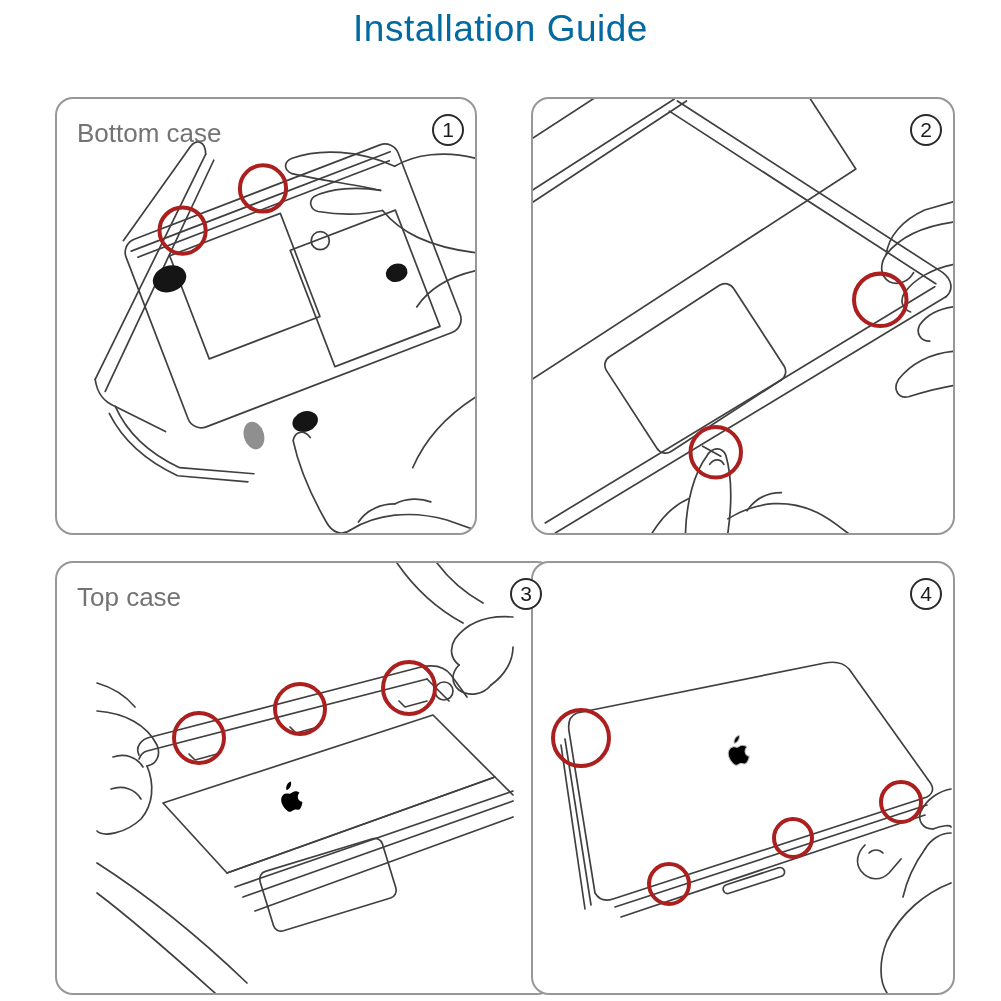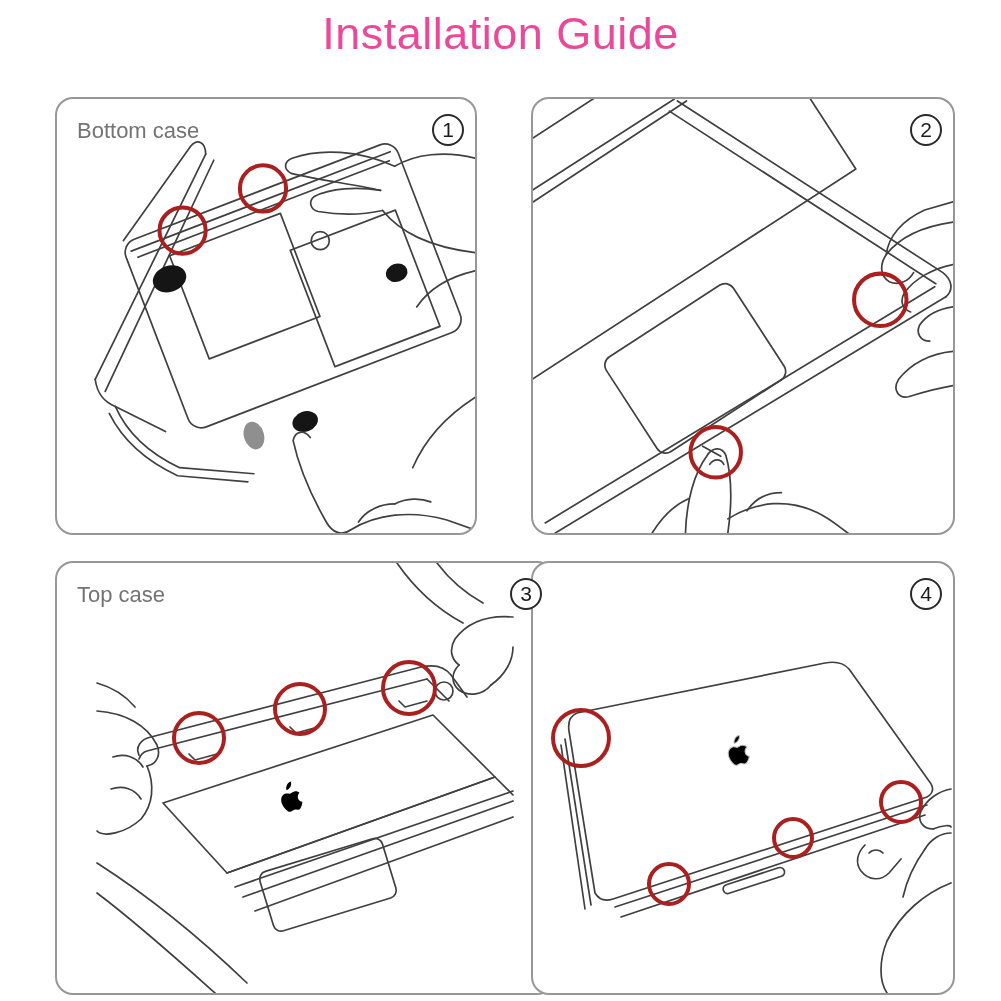--- a/index.html
+++ b/index.html
@@ -2,32 +2,32 @@
 <html><head>
 <meta charset="utf-8">
 <style>
   html,body{margin:0;padding:0;}
   body{
     width:1001px;height:1001px;position:relative;background:#ffffff;
     font-family:"Liberation Sans", sans-serif;overflow:hidden;
   }
   .title{
     position:absolute;top:8px;left:0;width:100%;text-align:center;
-    font-size:45px;color:#ec4899;letter-spacing:0.5px;
+    font-size:37px;color:#0369a1;letter-spacing:0.5px;
   }
   .panel{
     position:absolute;border:2px solid #979797;border-radius:18px;
     background:#ffffff;box-sizing:border-box;overflow:hidden;
   }
   #panel1{left:55px;top:97px;width:422px;height:438px;}
   #panel2{left:531px;top:97px;width:424px;height:438px;}
   #panel3{left:55px;top:561px;width:500px;height:434px;}
   #panel4{left:531px;top:561px;width:424px;height:434px;}
   .panel-label{
-    position:absolute;top:19px;left:20px;font-size:22px;color:#737373;z-index:3;
+    position:absolute;top:19px;left:20px;font-size:26px;color:#737373;z-index:3;
   }
   .step-badge{
     position:absolute;top:15px;right:11px;width:32px;height:32px;z-index:3;
     border:2px solid #2a2a2a;border-radius:50%;box-sizing:border-box;
     display:flex;align-items:center;justify-content:center;
     font-size:21px;color:#1c1c1c;background:#fff;
   }
   .art{position:absolute;left:0;top:0;width:100%;height:100%;}
   .ln path,.ln line,.ln rect,.ln circle{
     fill:none;stroke:#404040;stroke-width:1.7;

